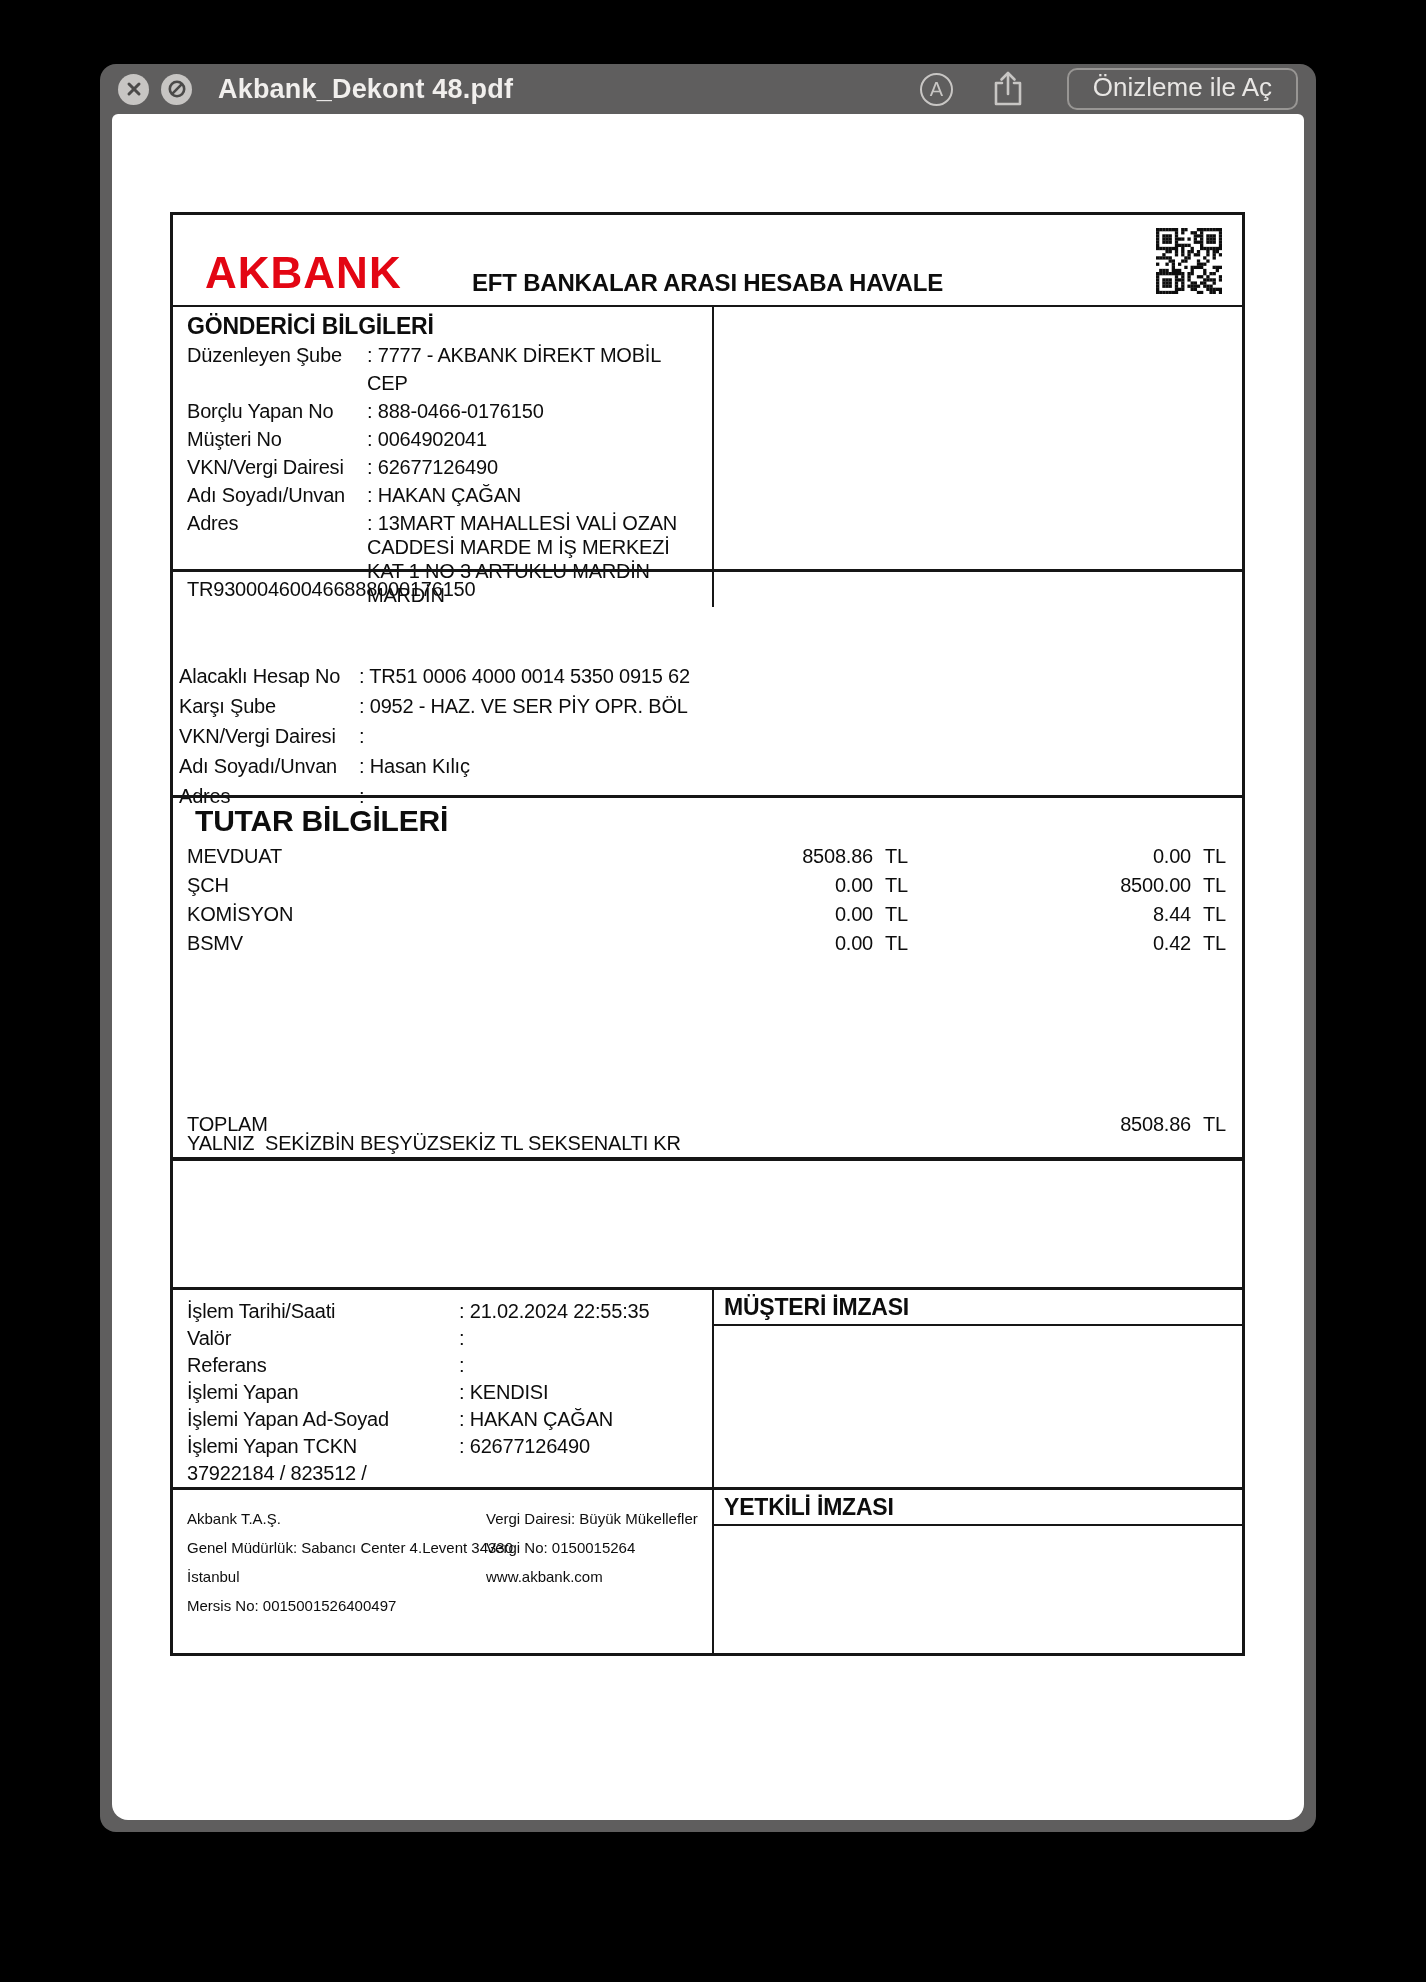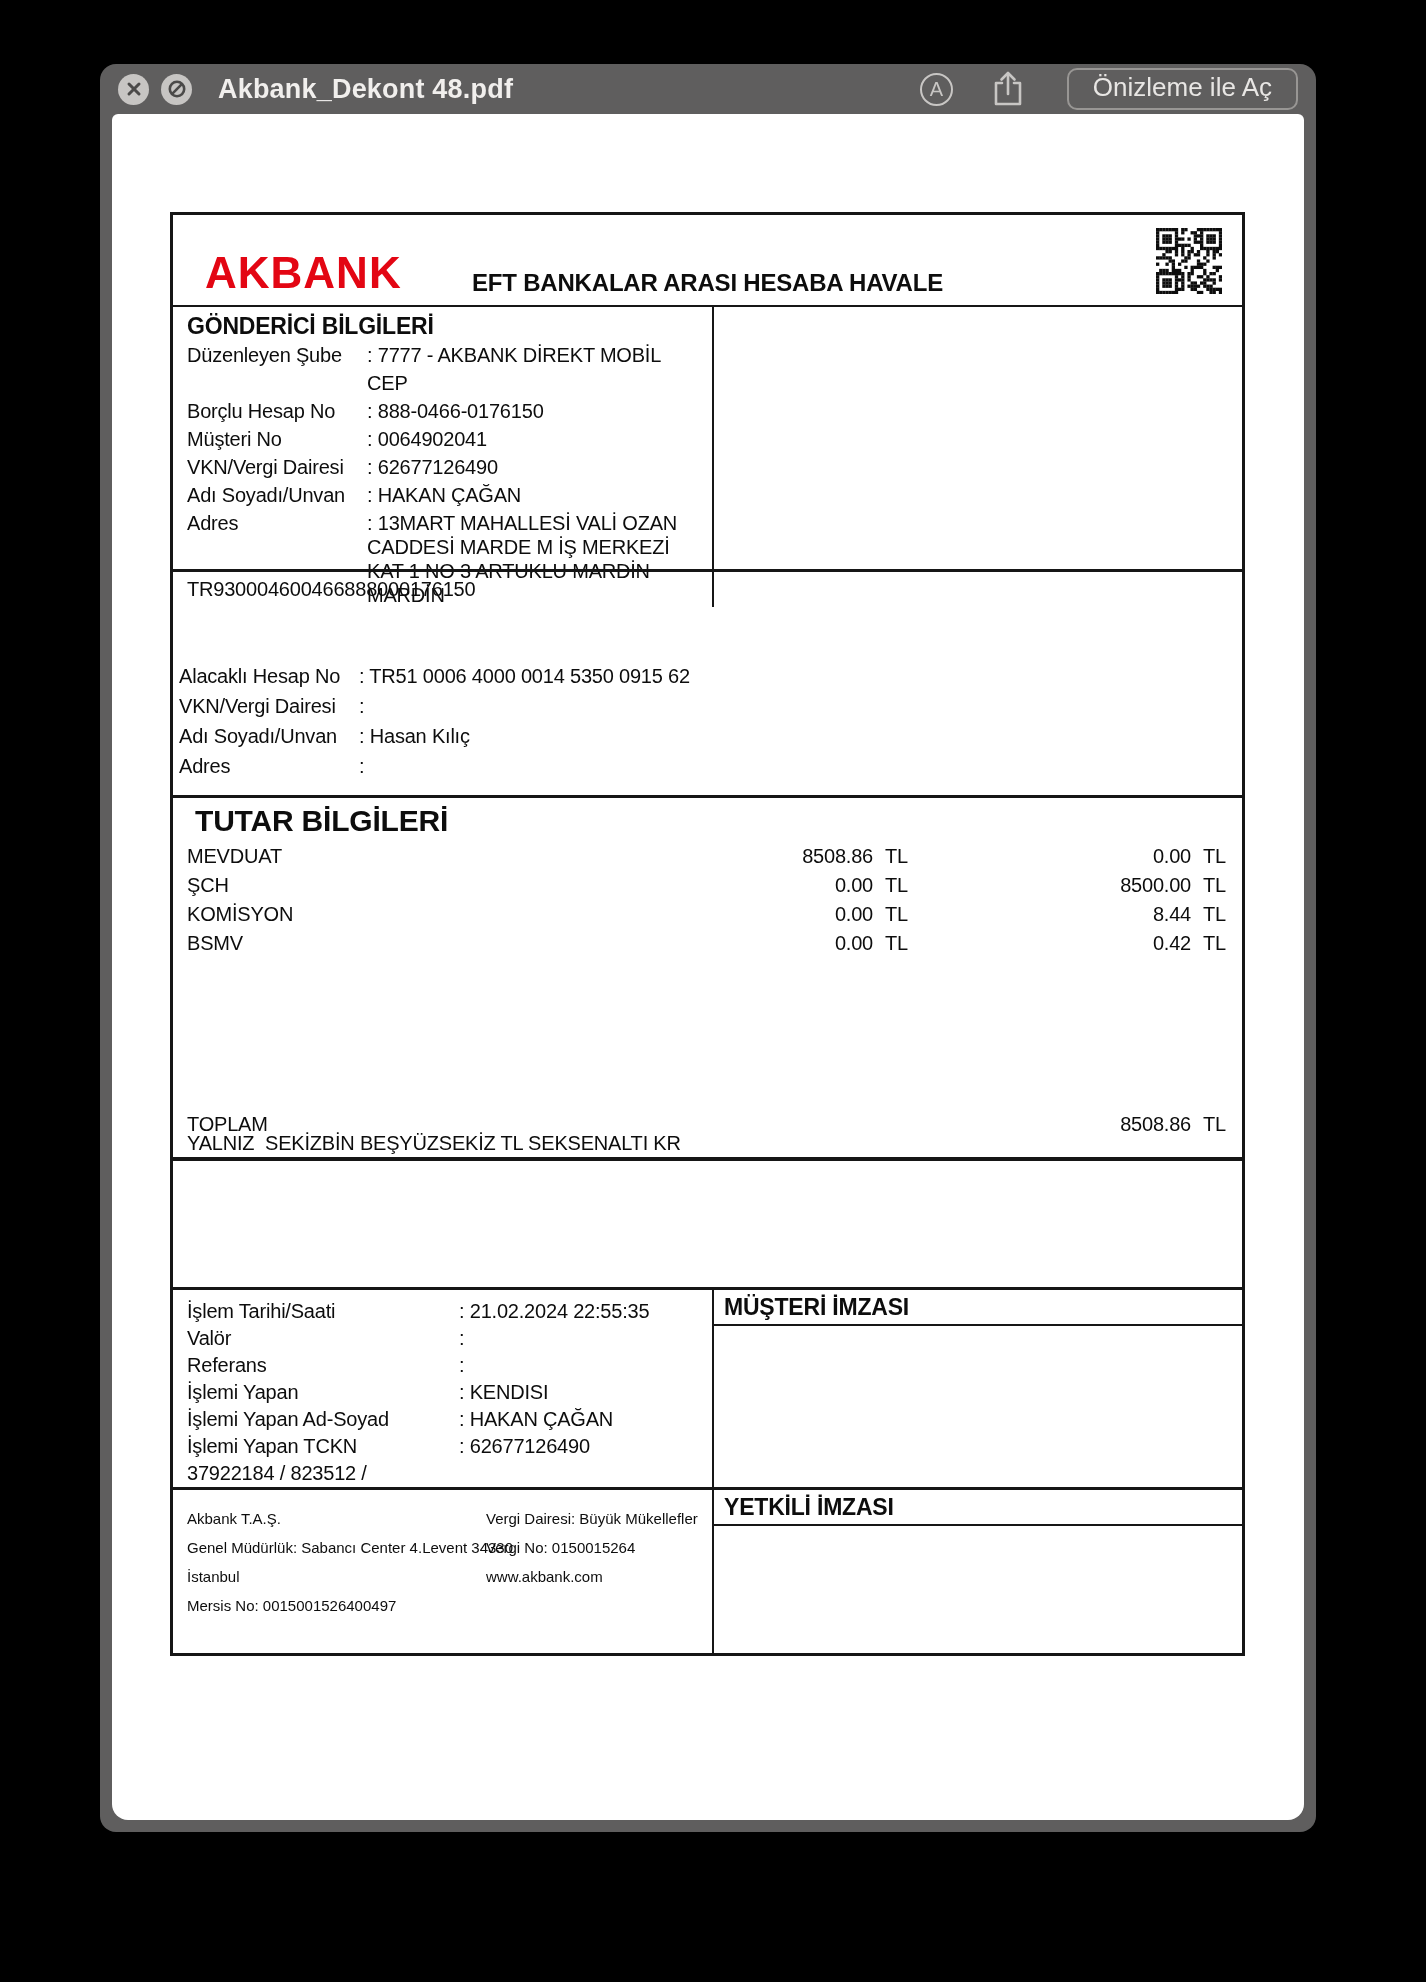--- a/index.html
+++ b/index.html
@@ -355,21 +355,21 @@
         </div>
 
         <div class="sec sec-parties">
           <div class="party-left">
             <div class="sec-heading">GÖNDERİCİ BİLGİLERİ</div>
             <div class="kv">
                 <span class="k">Düzenleyen Şube</span>
                 <span class="v">: 7777 - AKBANK DİREKT MOBİL CEP</span>
               </div>
             <div class="kv">
-                <span class="k">Borçlu Hesap No</span>
+                <span class="k">Borçlu Yapan No</span>
                 <span class="v">: 888-0466-0176150</span>
               </div>
             <div class="kv">
                 <span class="k">Müşteri No</span>
                 <span class="v">: 0064902041</span>
               </div>
             <div class="kv">
                 <span class="k">VKN/Vergi Dairesi</span>
                 <span class="v">: 62677126490</span>
               </div>
@@ -379,20 +379,24 @@
               </div>
             <div class="kv addr">
                 <span class="k">Adres</span>
                 <span class="v">: 13MART MAHALLESİ VALİ OZAN CADDESİ MARDE M İŞ MERKEZİ KAT 1 NO 3 ARTUKLU MARDİN   MARDİN</span>
               </div>
           </div>
           <div class="party-right">
             <div class="kv">
                 <span class="k">Alacaklı Hesap No</span>
                 <span class="v">: TR51 0006 4000 0014 5350 0915 62</span>
+              </div>
+            <div class="kv">
+                <span class="k">Karşı Şube</span>
+                <span class="v">: 0952 - HAZ. VE SER PİY OPR. BÖL</span>
               </div>
             <div class="kv">
                 <span class="k">VKN/Vergi Dairesi</span>
                 <span class="v">:</span>
               </div>
             <div class="kv">
                 <span class="k">Adı Soyadı/Unvan</span>
                 <span class="v">: Hasan Kılıç</span>
               </div>
             <div class="kv">

